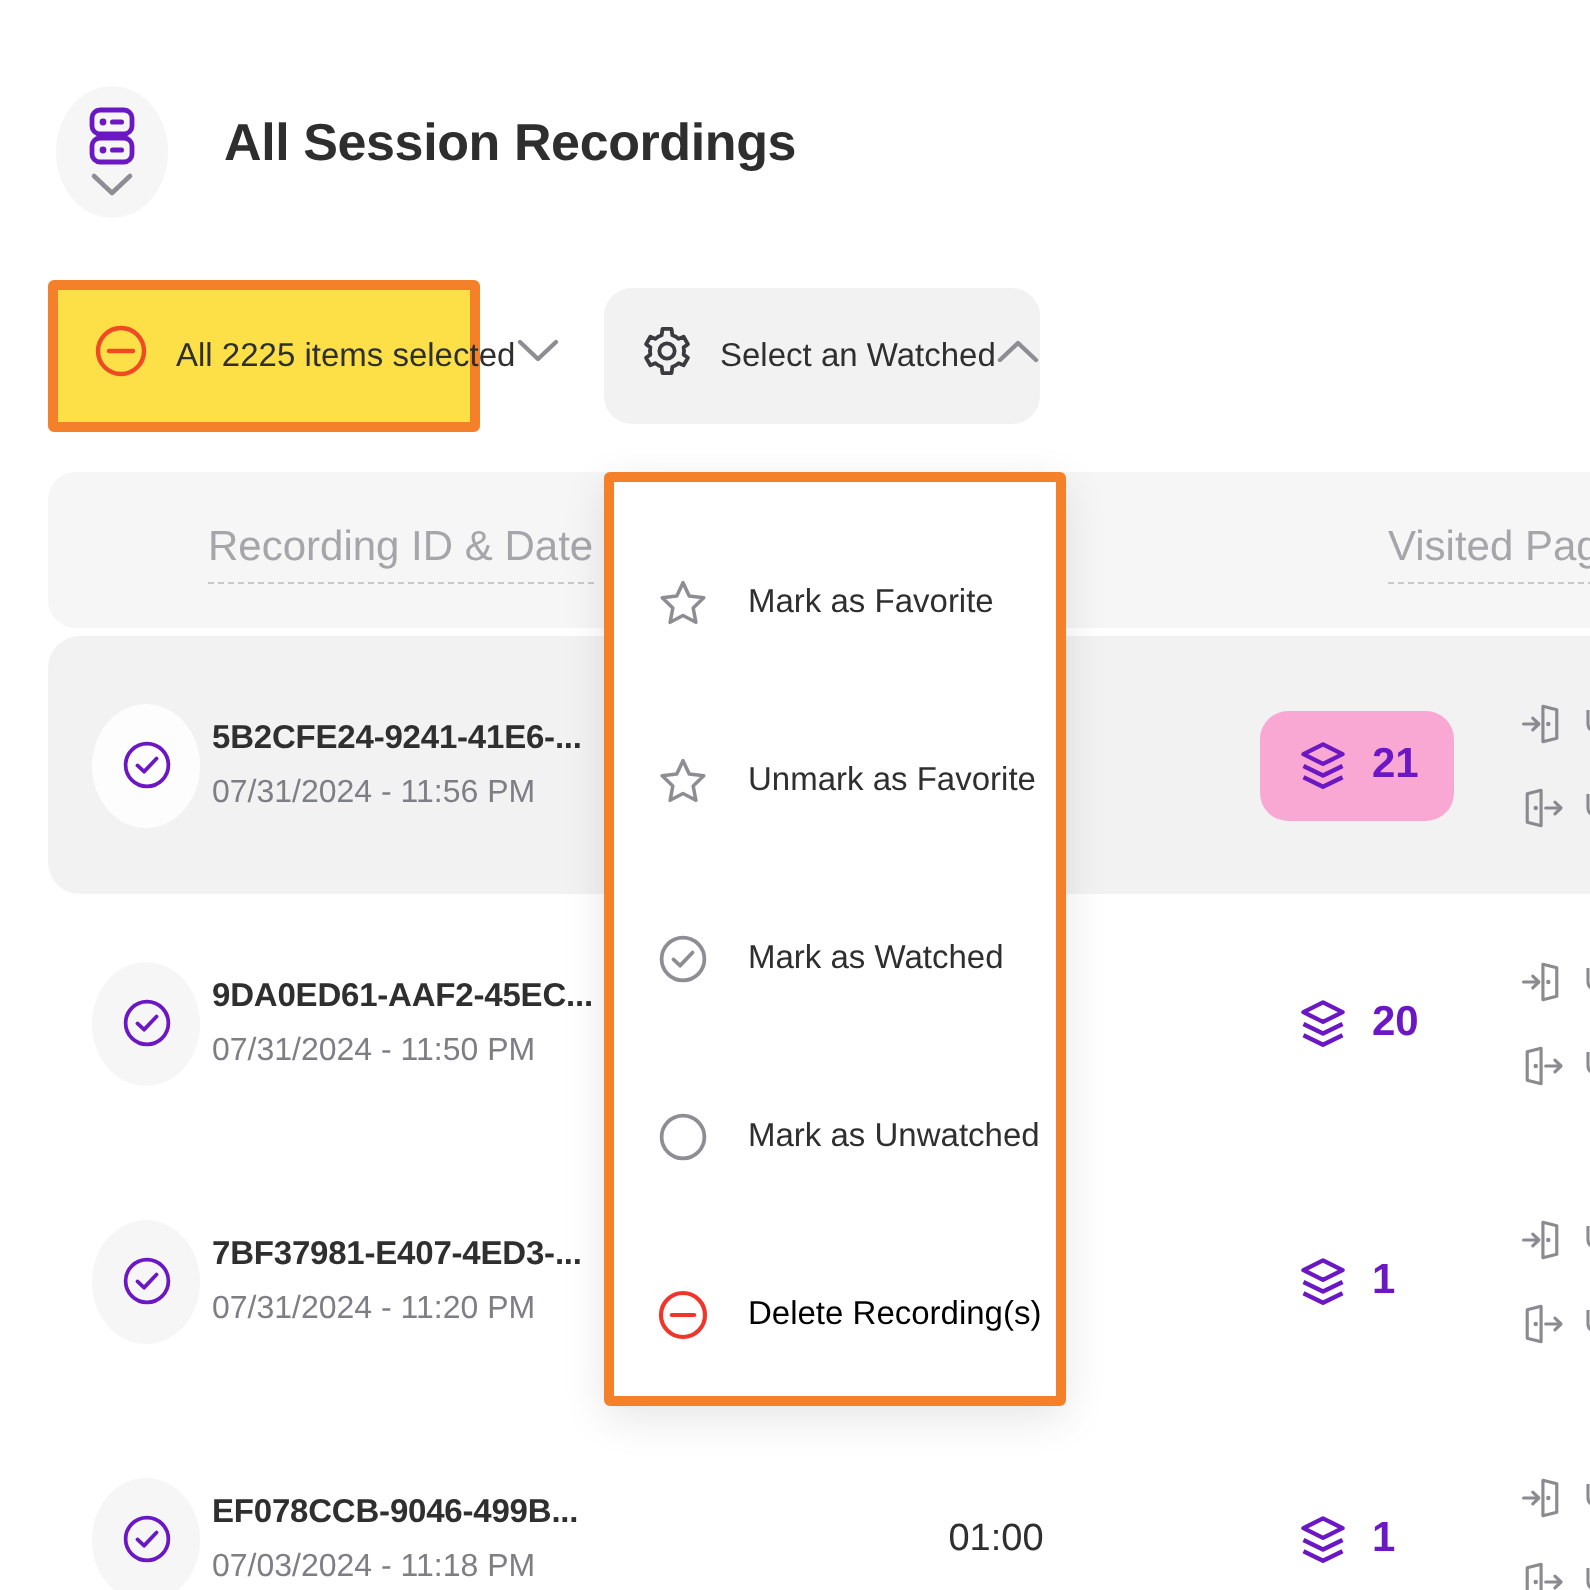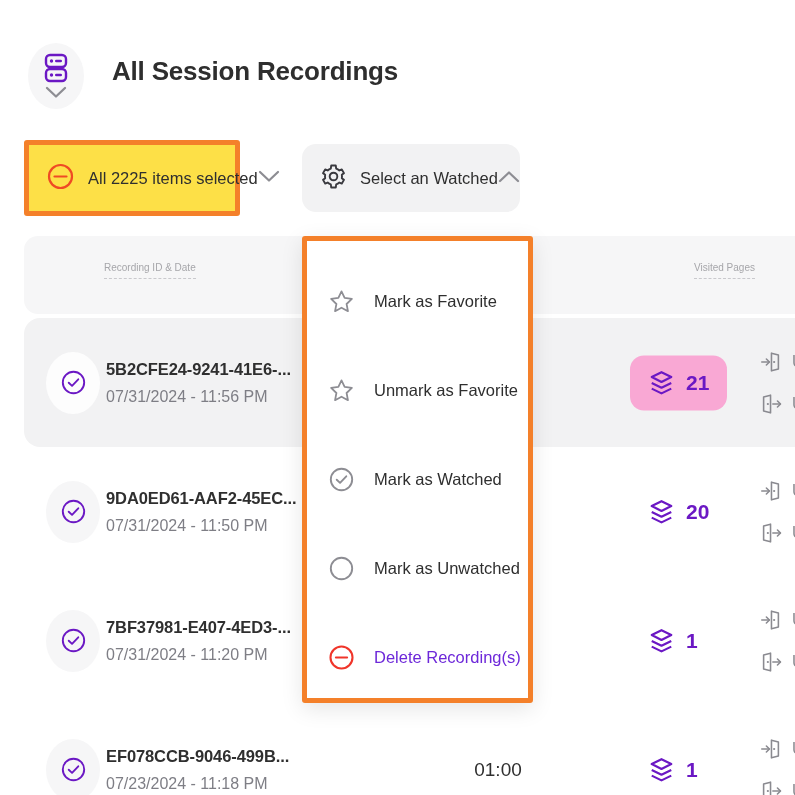--- a/index.html
+++ b/index.html
@@ -98,21 +98,21 @@
   .table-head {
     position: absolute;
     left: 24px; top: 236px;
     width: 795px; height: 78px;
     background: #f6f6f7;
     border-radius: 14px 0 0 14px;
   }
   .th {
     position: absolute;
     top: 26px;
-    font-size: 10px;
+    font-size: 21px;
     color: #a6a6aa;
     white-space: nowrap;
     border-bottom: 1px dashed #c9c9cd;
     padding-bottom: 5px;
   }
   .th.c1 { left: 80px; }
   .th.c2 { left: 452px; }
   .th.c3 { left: 670px; }
 
   .rows {
@@ -233,21 +233,21 @@
     display: flex;
     align-items: center;
     justify-content: center;
     margin-right: 18px;
   }
   .menu-item .mi-label {
     font-size: 16.5px;
     color: #2f2f2f;
     white-space: nowrap;
   }
-  .menu-item.danger .mi-label { color: #6d28d9; }
+  .menu-item.danger .mi-label { color: #000000; }
 
   .clip-left {
     position: absolute;
     left: 0; top: 0;
     width: 24px; height: 795px;
     background: #ffffff;
     z-index: 5;
   }
 </style>
 </head>
@@ -437,21 +437,21 @@
       </div>
       <div class="row">
         <div class="check-wrap">
           <svg width="27" height="27" viewBox="0 0 26 26">
             <circle cx="13" cy="13" r="10.3" fill="none" stroke="#6b18c4" stroke-width="1.8"></circle>
             <path d="M8.4 13.2 L11.6 16.2 L17.6 9.9" fill="none" stroke="#6b18c4" stroke-width="1.8" stroke-linecap="round" stroke-linejoin="round"></path>
           </svg>
         </div>
         <div class="idblock">
           <div class="rid">EF078CCB-9046-499B...</div>
-          <div class="rdate">07/23/2024 - 11:18 PM</div>
+          <div class="rdate">07/03/2024 - 11:18 PM</div>
         </div>
         <div class="duration">01:00</div>
         <div class="pages">
           <svg width="27" height="27" viewBox="0 0 26 26">
             <path d="M13 2.6 L22.4 7.3 L13 12 L3.6 7.3 Z" fill="none" stroke="#6b18c4" stroke-width="2.1" stroke-linejoin="round"></path>
             <path d="M3.6 13 L13 17.6 L22.4 13" fill="none" stroke="#6b18c4" stroke-width="2.1" stroke-linejoin="round"></path>
             <path d="M3.6 18.4 L13 23 L22.4 18.4" fill="none" stroke="#6b18c4" stroke-width="2.1" stroke-linejoin="round"></path>
           </svg>
           <span class="cnt">1</span>
         </div>

